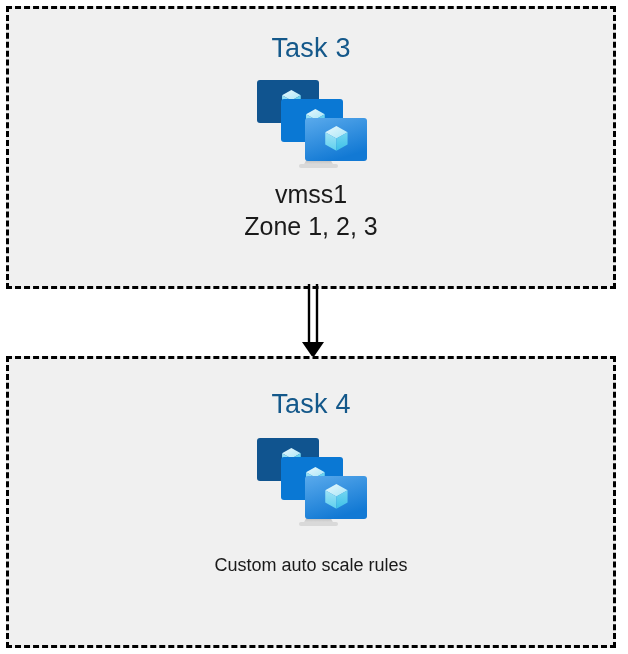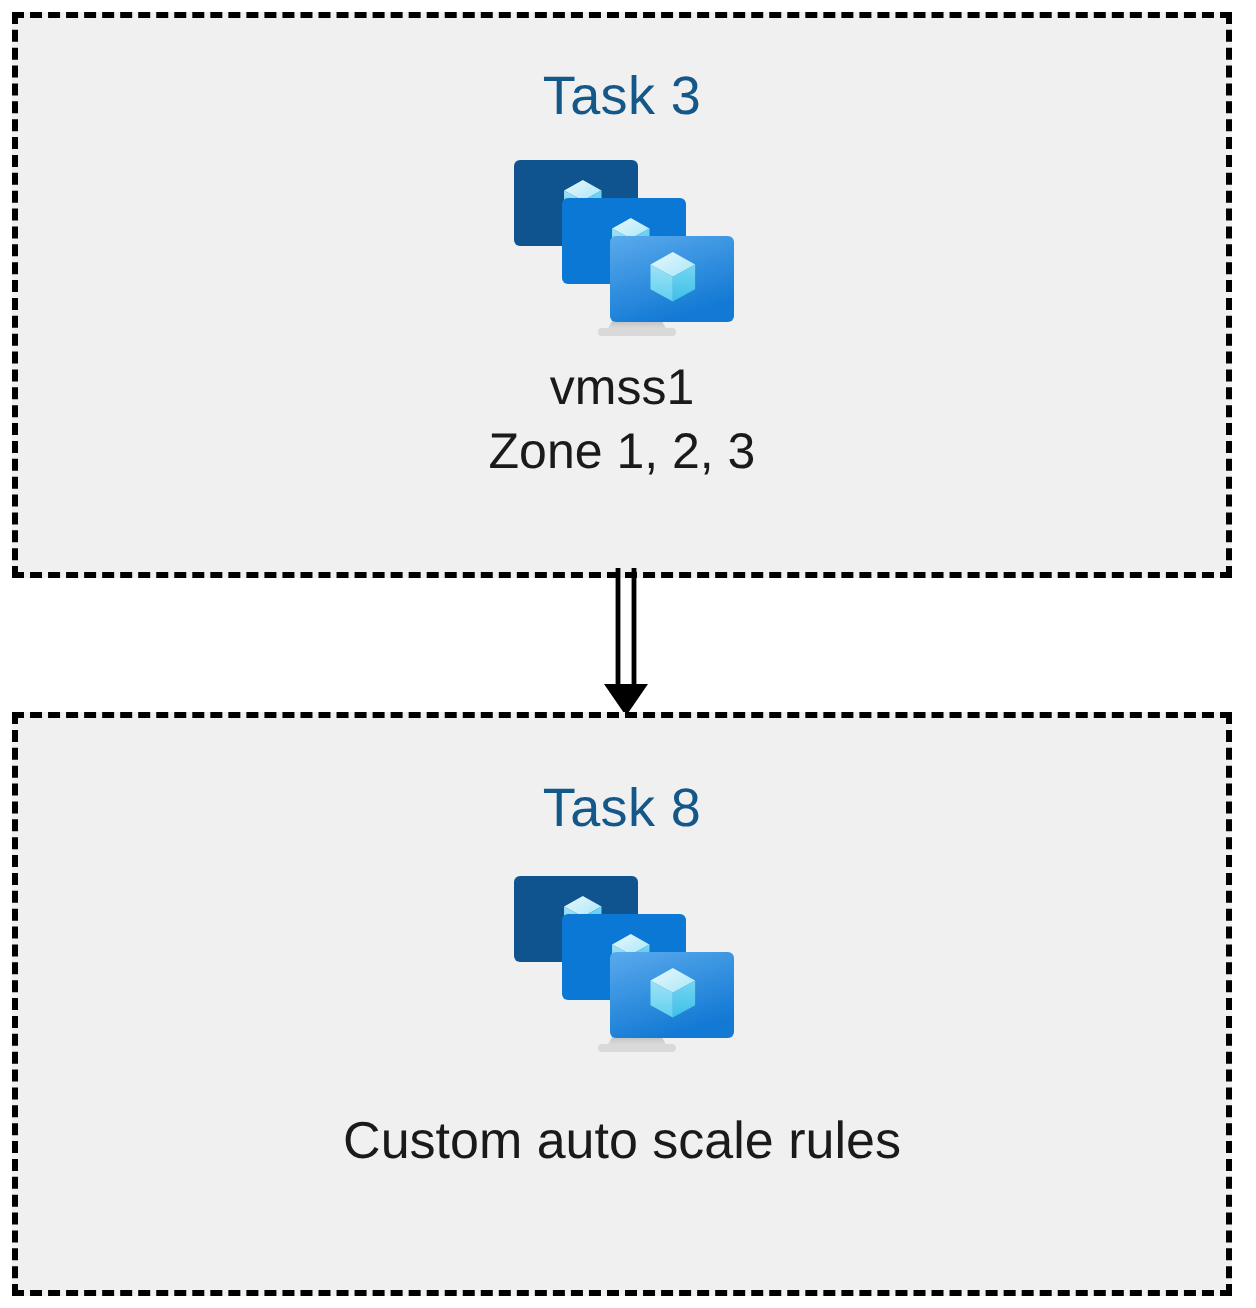--- a/index.html
+++ b/index.html
@@ -73,21 +73,21 @@
   .caption {
     text-align: center;
     color: #1a1a1a;
     font-size: 25px;
     line-height: 1.28;
     margin-top: 4px;
     white-space: pre-line;
   }
   .task-box.bottom .caption {
     margin-top: 22px;
-    font-size: 26px;
+    font-size: 18px;
   }
 
   
   .connector {
     position: absolute;
     left: 296px;
     top: 284px;
     width: 36px;
     height: 76px;
   }
@@ -159,21 +159,21 @@
 
   <div class="connector">
     <svg width="36" height="76" viewBox="0 0 36 76" xmlns="http://www.w3.org/2000/svg">
       <line x1="13" y1="0" x2="13" y2="60" stroke="#000000" stroke-width="2.4"></line>
       <line x1="21" y1="0" x2="21" y2="60" stroke="#000000" stroke-width="2.4"></line>
       <polygon points="6,58 28,58 17,74" fill="#000000"></polygon>
     </svg>
   </div>
 
   <div class="task-box bottom">
-    <div class="task-title">Task 8</div>
+    <div class="task-title">Task 4</div>
 
     <div class="vmss-icon">
       <svg width="112" height="100" viewBox="0 0 112 100" xmlns="http://www.w3.org/2000/svg">
         <defs>
           <linearGradient id="frontScreenB" x1="0" y1="0" x2="0.45" y2="1">
             <stop offset="0" stop-color="#5aaaec"></stop>
             <stop offset="1" stop-color="#1279d4"></stop>
           </linearGradient>
           <linearGradient id="standB" x1="0" y1="0" x2="0" y2="1">
             <stop offset="0" stop-color="#7d7d7d"></stop>

